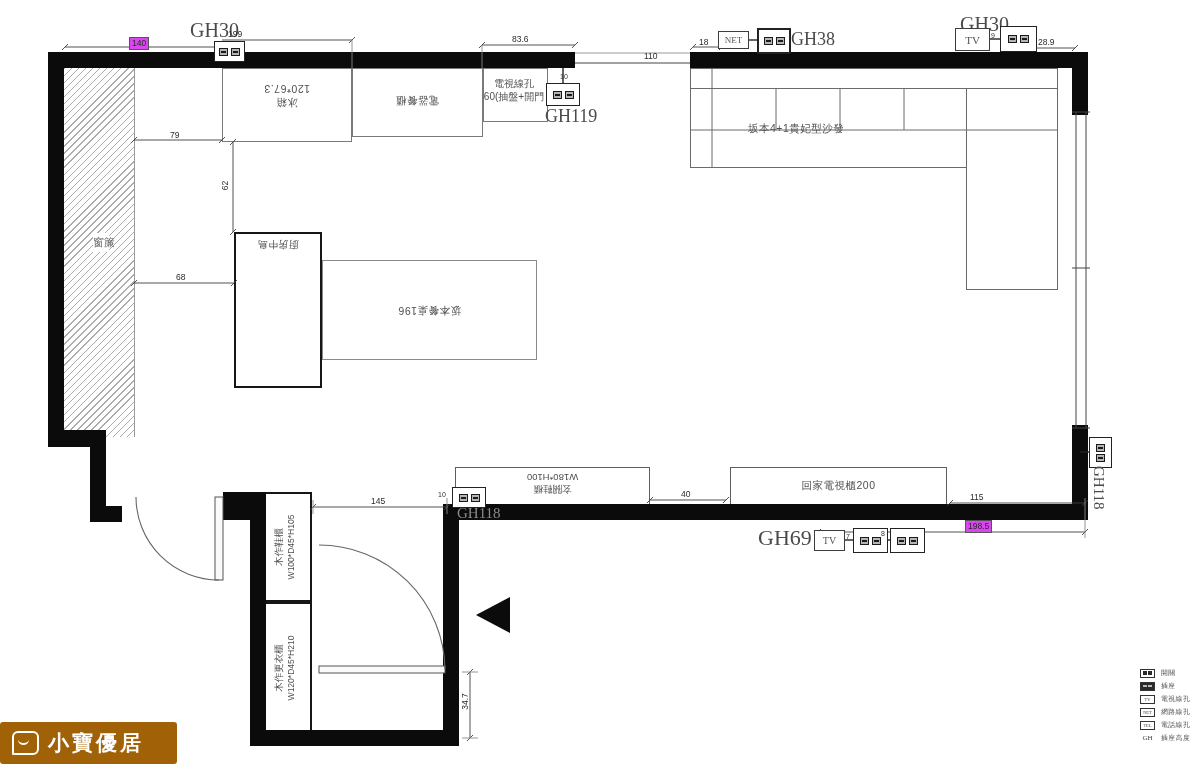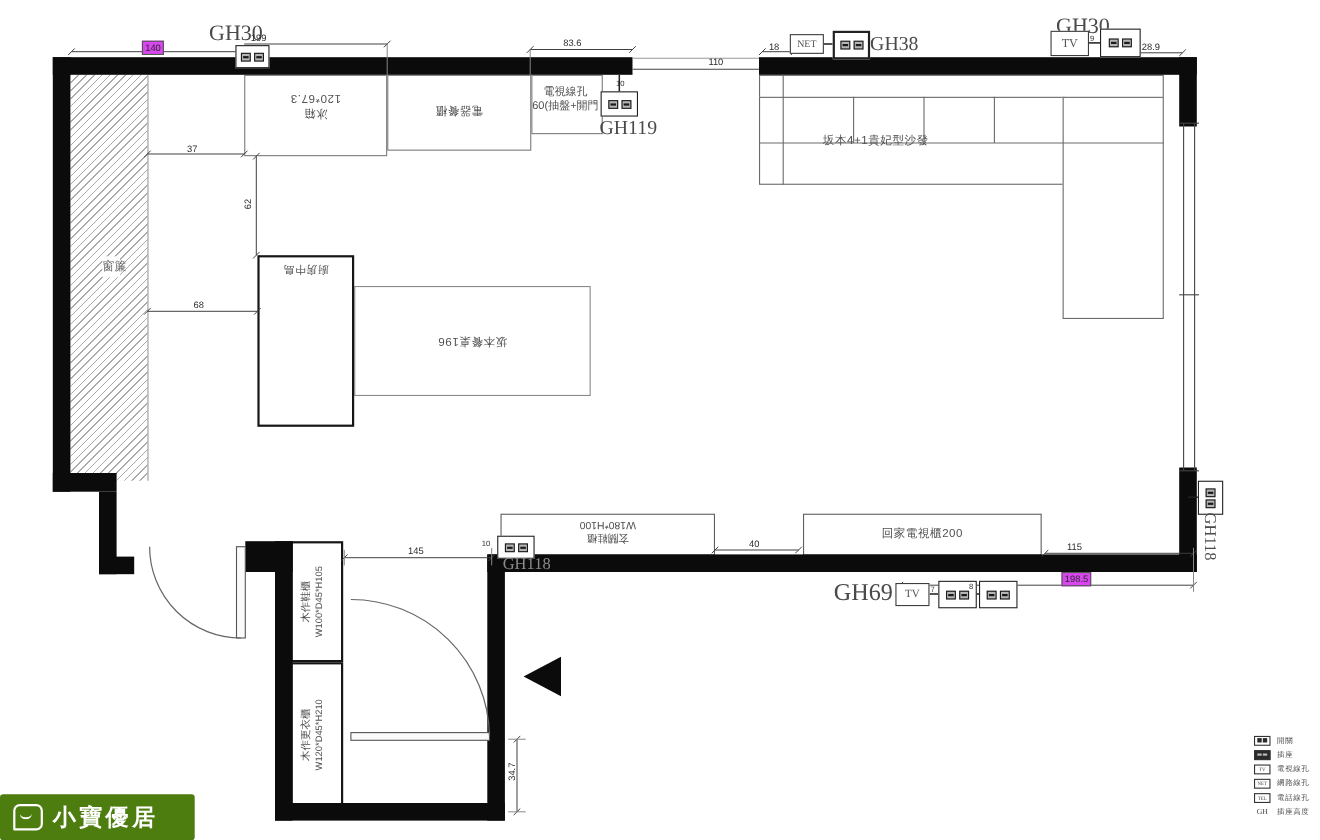--- a/index.html
+++ b/index.html
@@ -232,21 +232,21 @@
   <div class="lbl gh" style="left:457px;top:504px;font-size:15px;color:#8a8a8a;z-index:10">GH118</div>
 
   <div class="sock v" style="left:1089px;top:437px;width:23px;height:31px">
       <span class="sq"></span>
       <span class="sq"></span>
     </div>
   <div class="lbl gh" style="left:1108px;top:466px;font-size:15px;transform:rotate(90deg);transform-origin:top left">GH118</div>
 
   <div class="lbl dim boxed" style="left:129px;top:37px">140</div>
   <div class="lbl dim" style="left:228px;top:29px">199</div>
-  <div class="lbl dim" style="left:170px;top:130px">37</div>
+  <div class="lbl dim" style="left:170px;top:130px">79</div>
   <div class="lbl dim" style="left:512px;top:34px">83.6</div>
   <div class="lbl dim" style="left:644px;top:51px">110</div>
   <div class="lbl dim" style="left:699px;top:37px">18</div>
   <div class="lbl dim" style="left:1038px;top:37px">28.9</div>
   <div class="lbl dim rm90" style="left:221px;top:180px">62</div>
   <div class="lbl dim" style="left:176px;top:272px">68</div>
   <div class="lbl dim" style="left:371px;top:496px">145</div>
   <div class="lbl dim" style="left:681px;top:489px">40</div>
   <div class="lbl dim" style="left:970px;top:492px">115</div>
   <div class="lbl dim boxed" style="left:965px;top:520px">198.5</div>
@@ -276,18 +276,18 @@
   </div>
   <div class="lg-row" style="left:1140px;top:720px">
     <span class="lg-ic">TEL</span>
     <span class="lg-lb">電話線孔</span>
   </div>
   <div class="lg-row" style="left:1140px;top:733px">
     <span class="lg-ic txt">GH</span>
     <span class="lg-lb">插座高度</span>
   </div>
 
-  <div id="logo" style="background: #4d7c0f;">
+  <div id="logo" style="background: #a16207;">
     <span class="bub"></span>
     <span class="t">小寶優居</span>
   </div>
 
 </div>
 
 </body></html>

